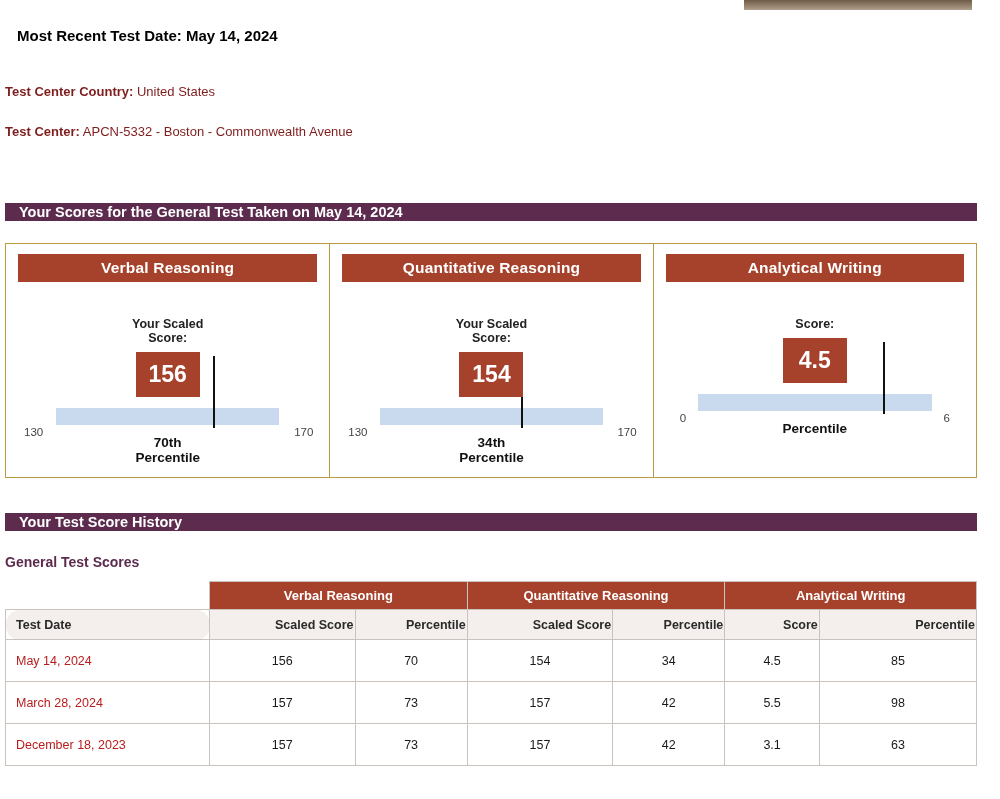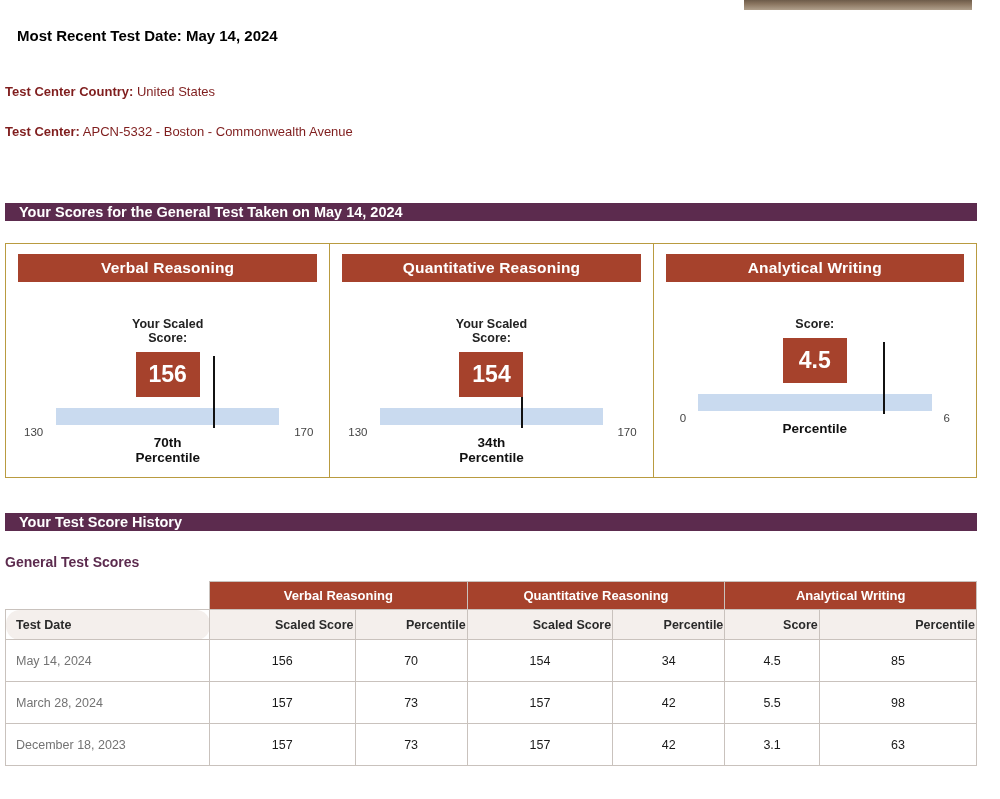--- a/index.html
+++ b/index.html
@@ -158,21 +158,21 @@
     font-weight: bold;
     font-size: 12.5px;
     height: 30px;
     text-align: right;
   }
   .sub-head.first { text-align: left; padding-left: 10px; border-radius: 14px; }
   td.date-cell {
     text-align: left;
     padding-left: 10px;
     height: 42px;
-    color: #737373;
+    color: #b91c1c;
   }
   td.num-cell {
     text-align: center;
     height: 34px;
     color: #1a1a1a;
   }
 </style>
 </head>
 <body>
 

